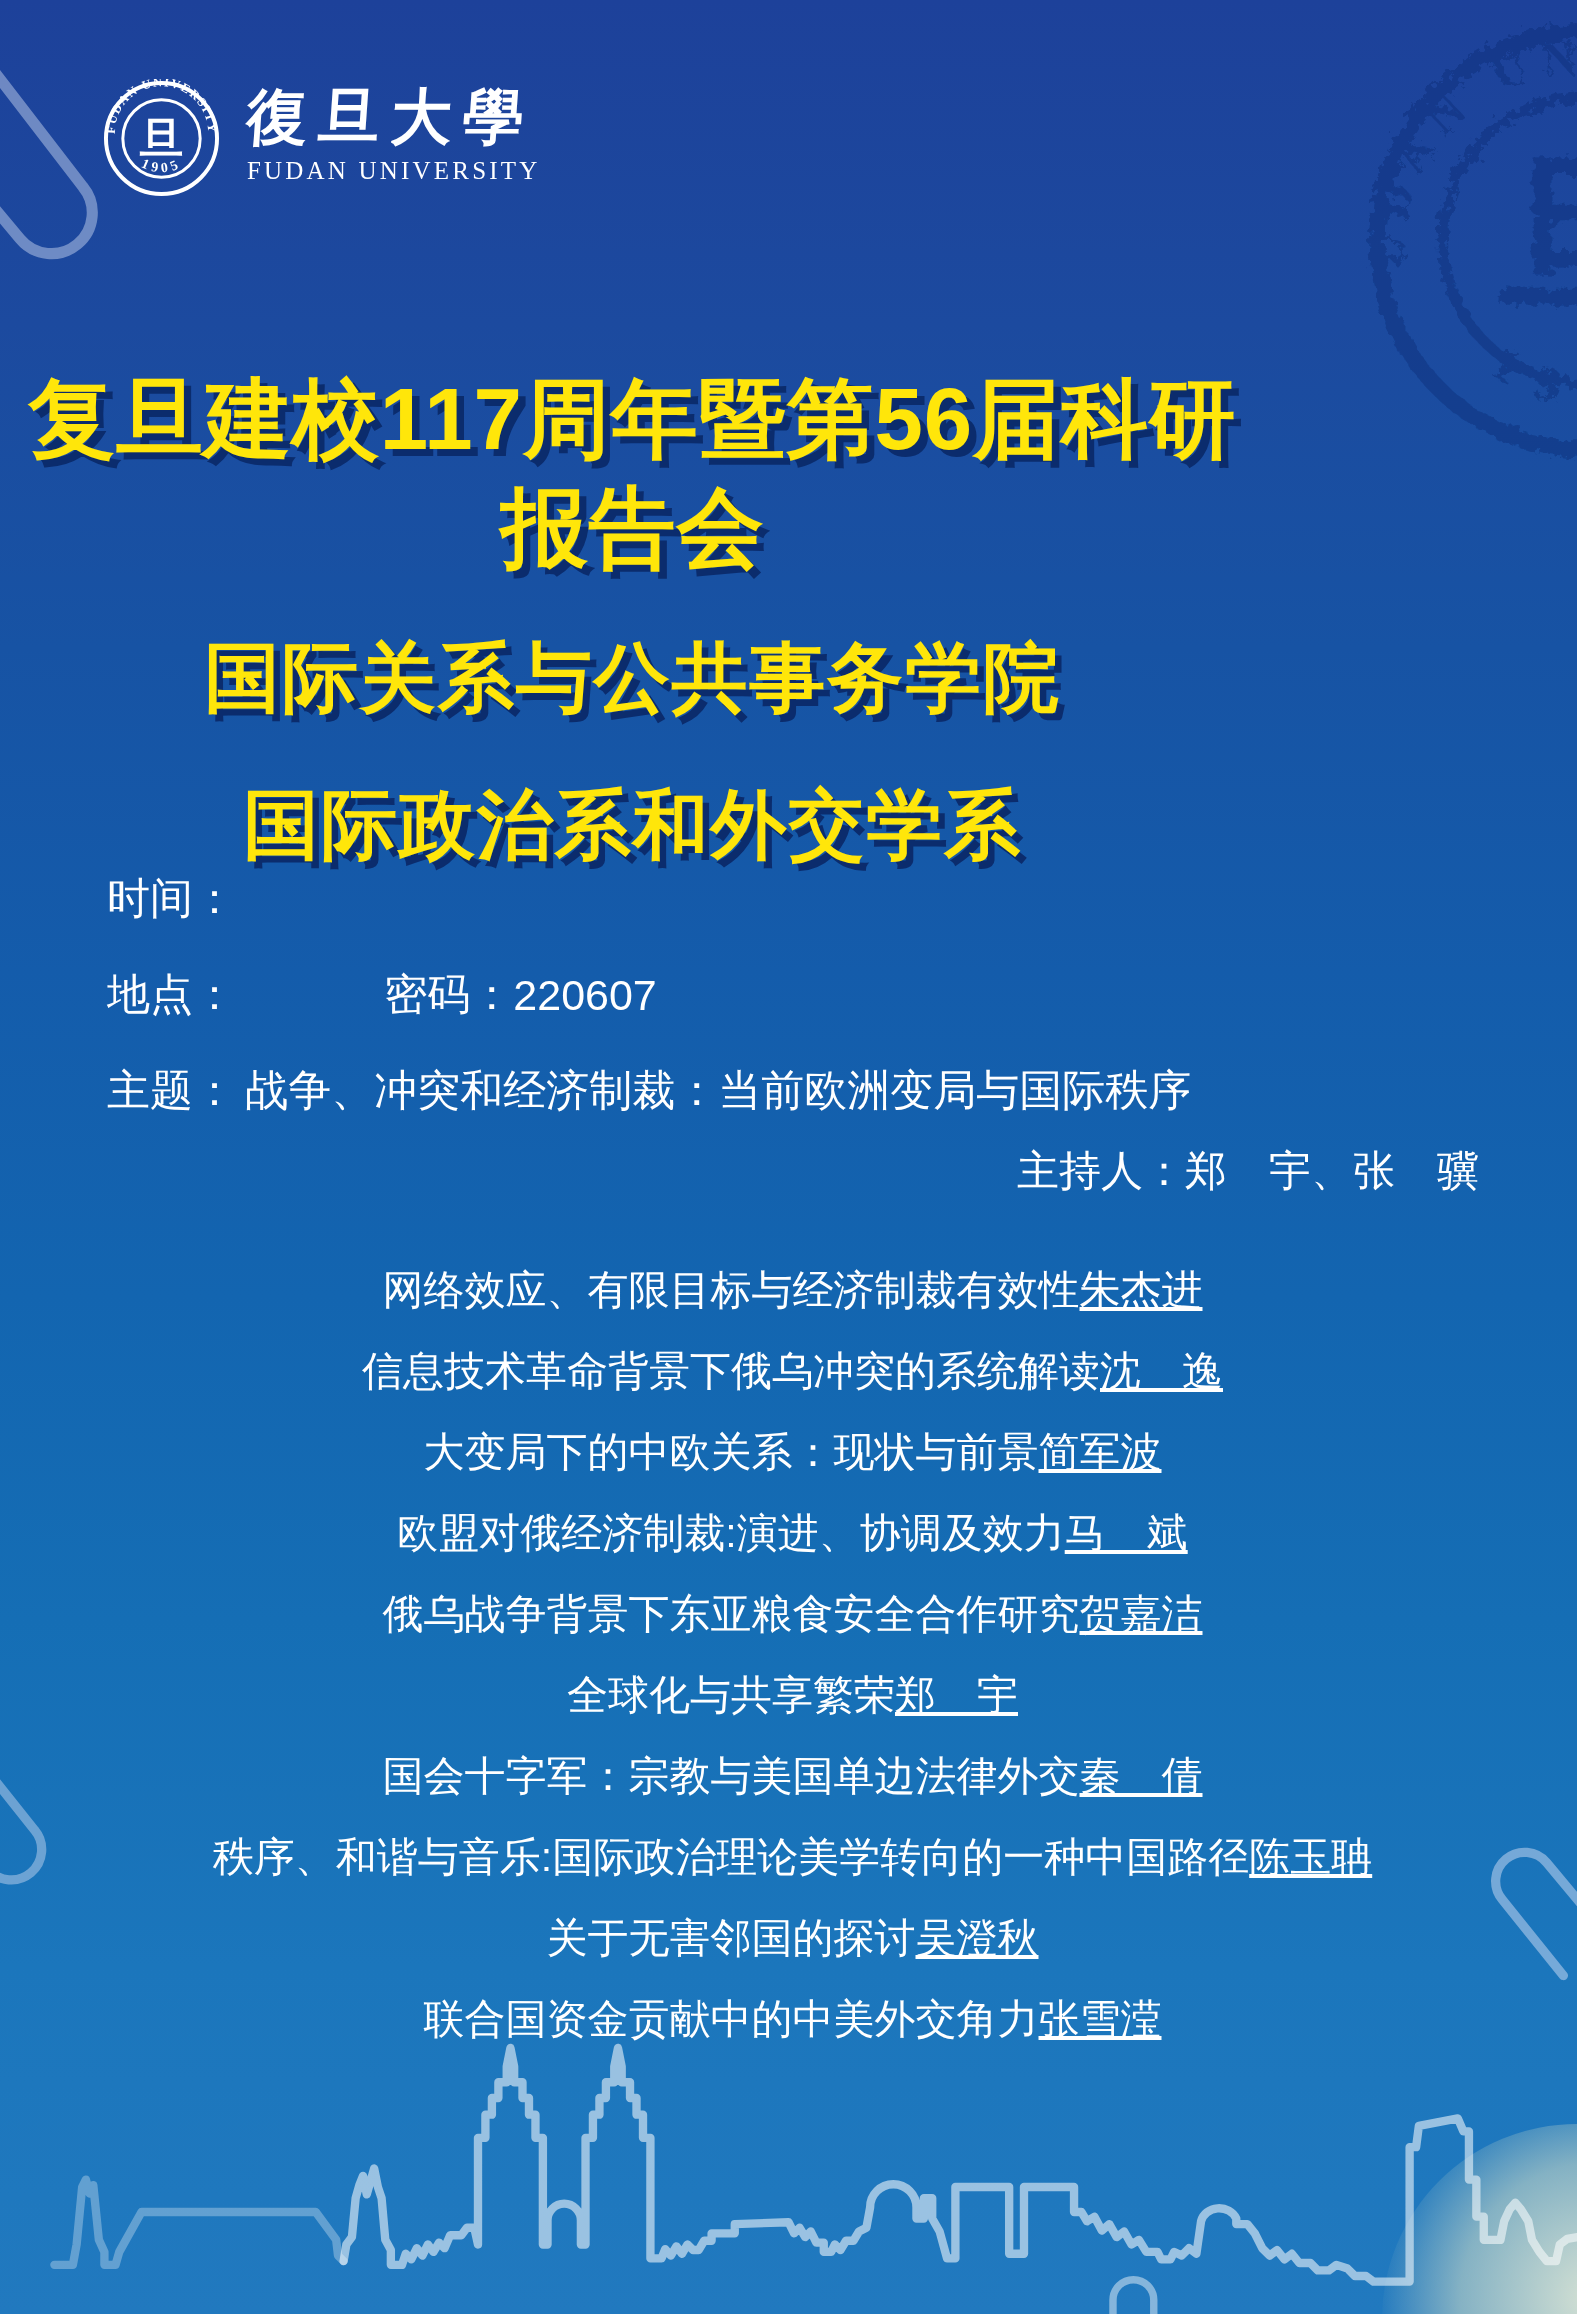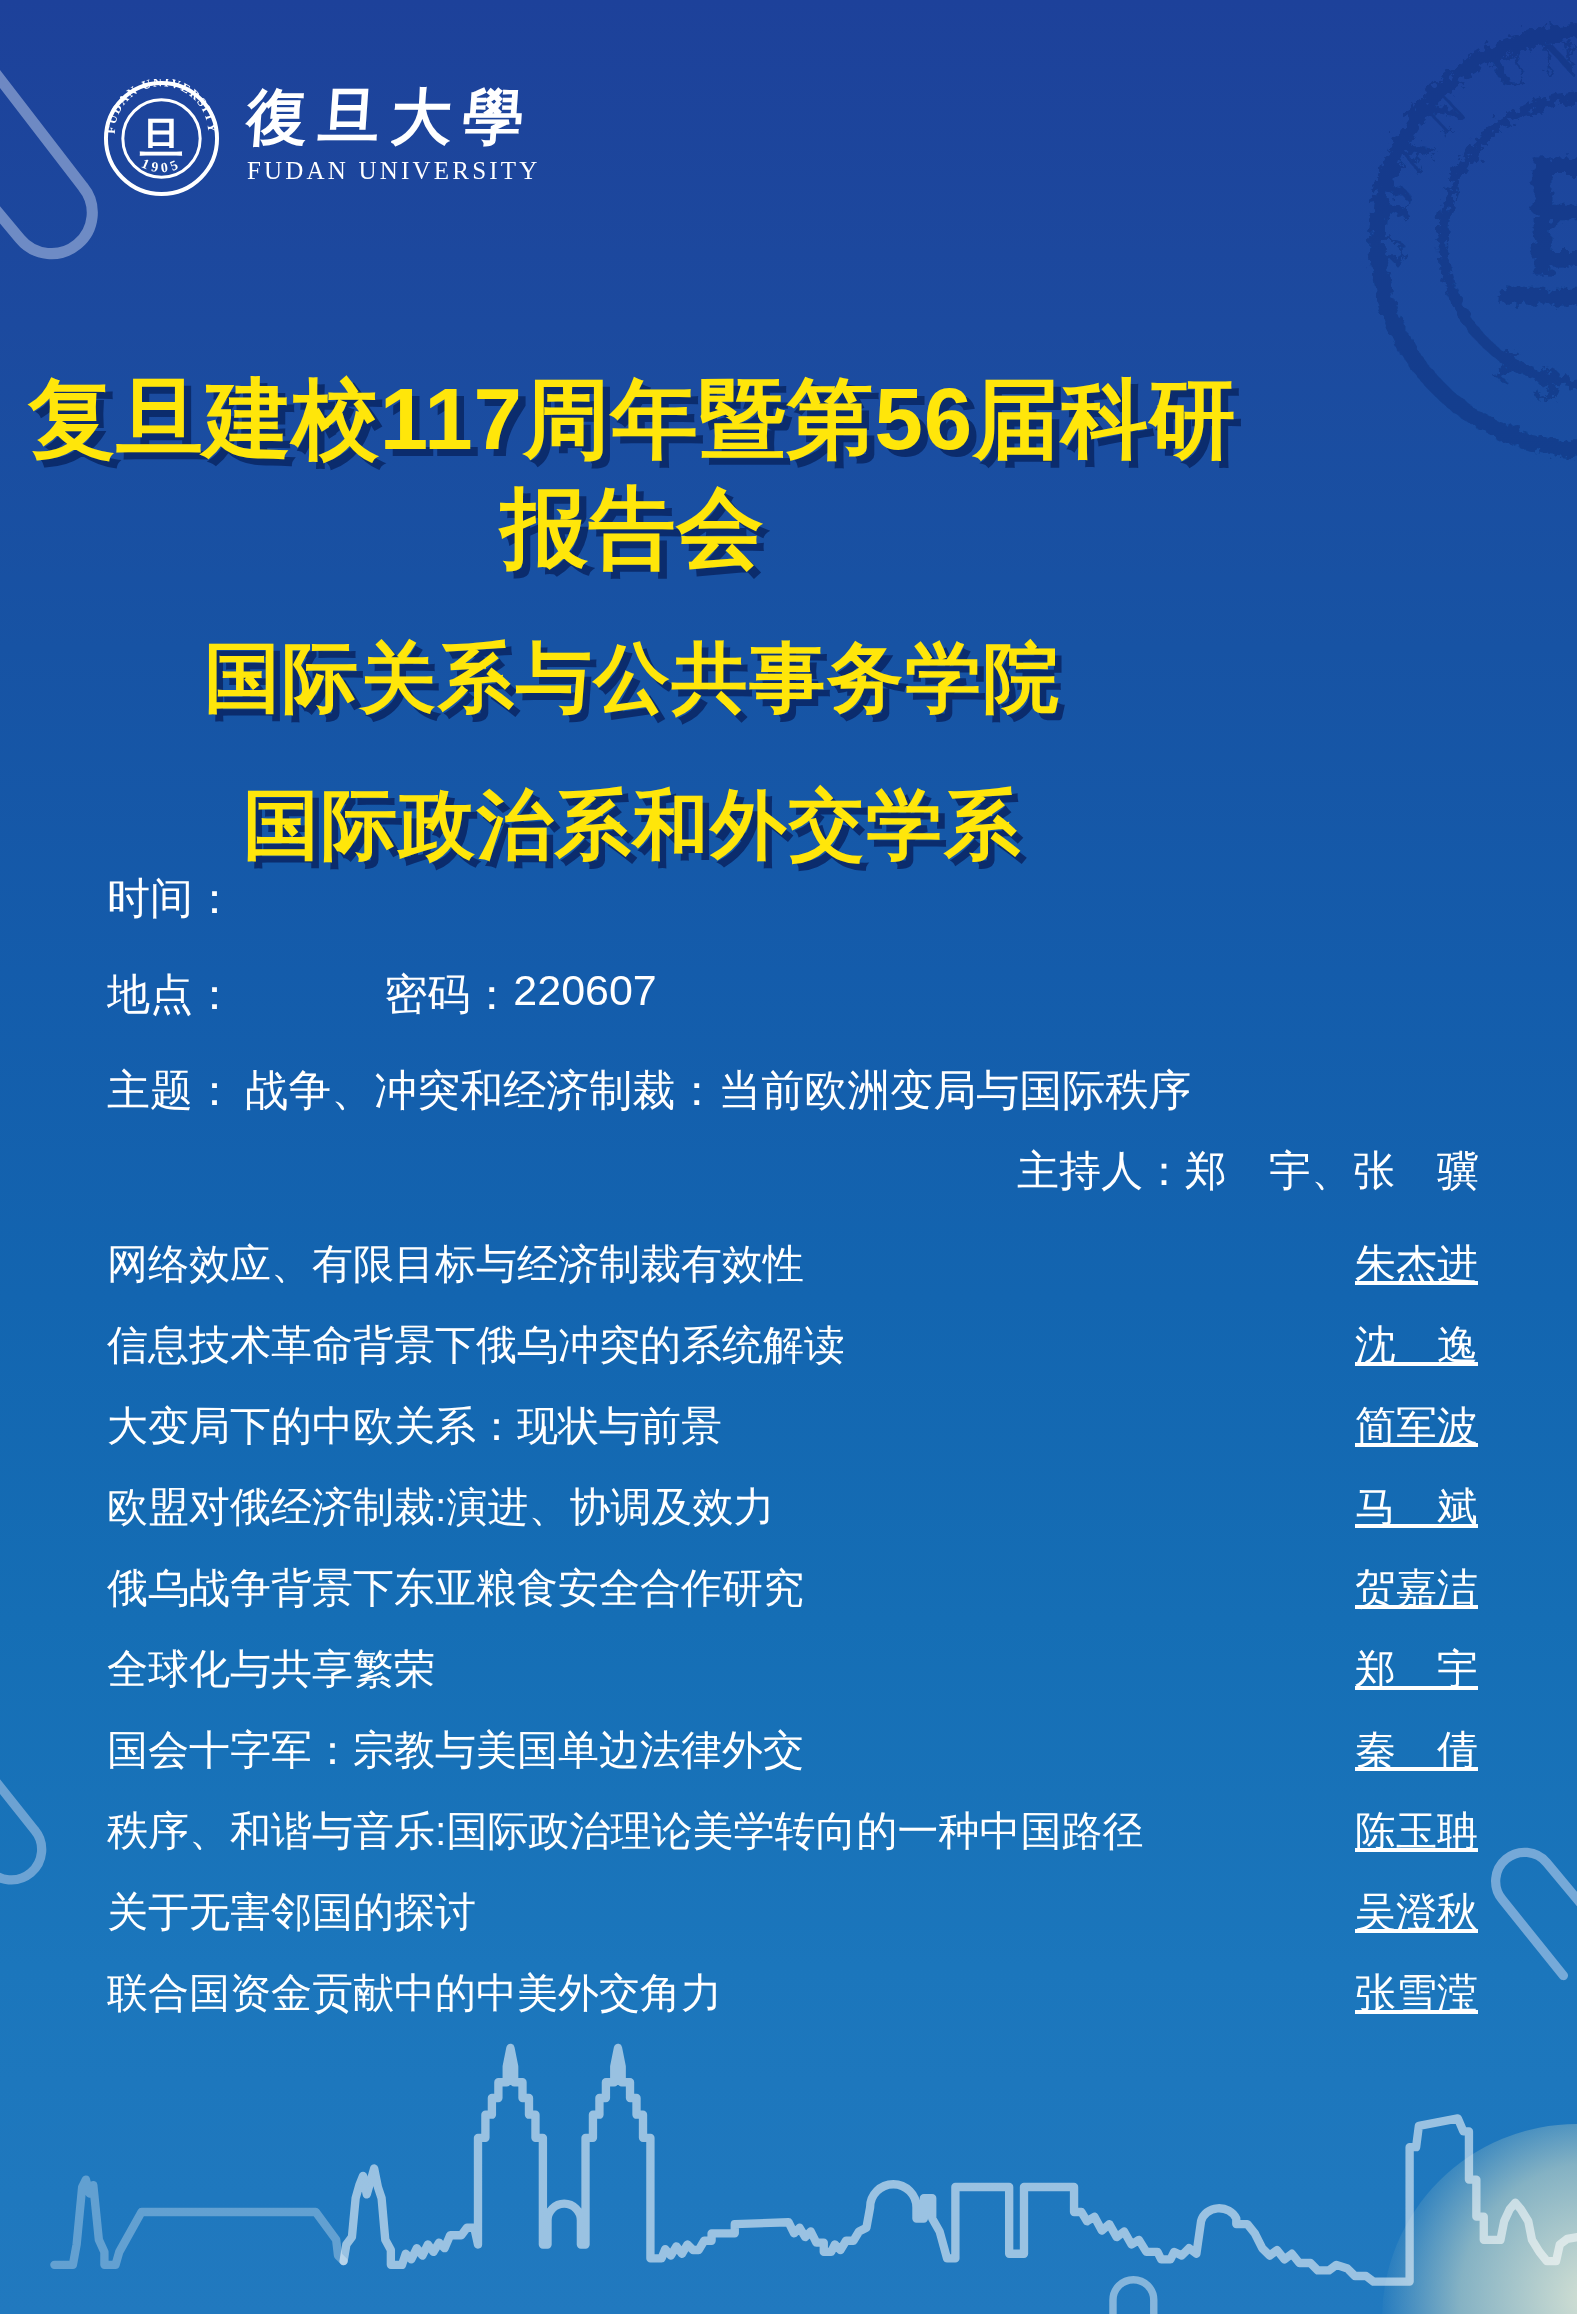--- a/index.html
+++ b/index.html
@@ -20,29 +20,29 @@
   .watermark{left:1313px;top:-18.6px;width:538px;height:538px;opacity:.55;}
 
   
   .title-block{left:0;top:364px;width:1265px;text-align:center;color:#ffe60a;font-weight:900;}
   .title-l1{font-size:87px;line-height:109px;text-shadow:7.4px 7.4px 0 #0b2c6d;letter-spacing:0.9px;}
   .title-l2{font-size:76px;line-height:96px;margin-top:48px;text-shadow:6.5px 6.5px 0 #0b2c6d;letter-spacing:1.9px;}
   .title-l3{font-size:76px;line-height:96px;margin-top:51px;text-shadow:6.5px 6.5px 0 #0b2c6d;letter-spacing:1.9px;}
 
   
   .details{left:107px;top:870px;width:1391px;color:#fff;font-size:43px;}
-  .detail-row{display:flex;align-items:flex-start;margin-bottom:38px;white-space:nowrap;}
+  .detail-row{display:flex;align-items:center;margin-bottom:38px;white-space:nowrap;}
   .detail-label{margin-right:9.3px;}
   .detail-extra{margin-left:139px;}
   .host-line{right:99px;top:1143px;color:#fff;font-size:42px;white-space:nowrap;}
 
   
   .talks{left:107px;top:1241px;width:1371px;color:#fff;}
-  .talk-row{display:flex;justify-content:space-between;align-items:baseline;
-    font-size:41px;line-height:46px;margin-bottom:35px;white-space:nowrap;}
+  .talk-row{display:flex;justify-content:center;align-items:baseline;
+    font-size:41px;line-height:46px;margin-bottom:35px;white-space:nowrap;margin-top:26px;}
   .talk-title{text-align:left;}
   .talk-speaker{text-align:right;text-decoration:underline;}
 
   
   .skyline{left:0;top:2022px;width:1578px;height:292px;}
   .globe{left:1382px;top:2124px;width:390px;height:390px;border-radius:50%;
     background:radial-gradient(circle at 55% 45%, rgba(235,238,215,.9) 0%, rgba(215,225,200,.55) 45%, rgba(200,220,210,0) 72%);}
   .clip-svg{pointer-events:none;}
 </style>
 </head>

